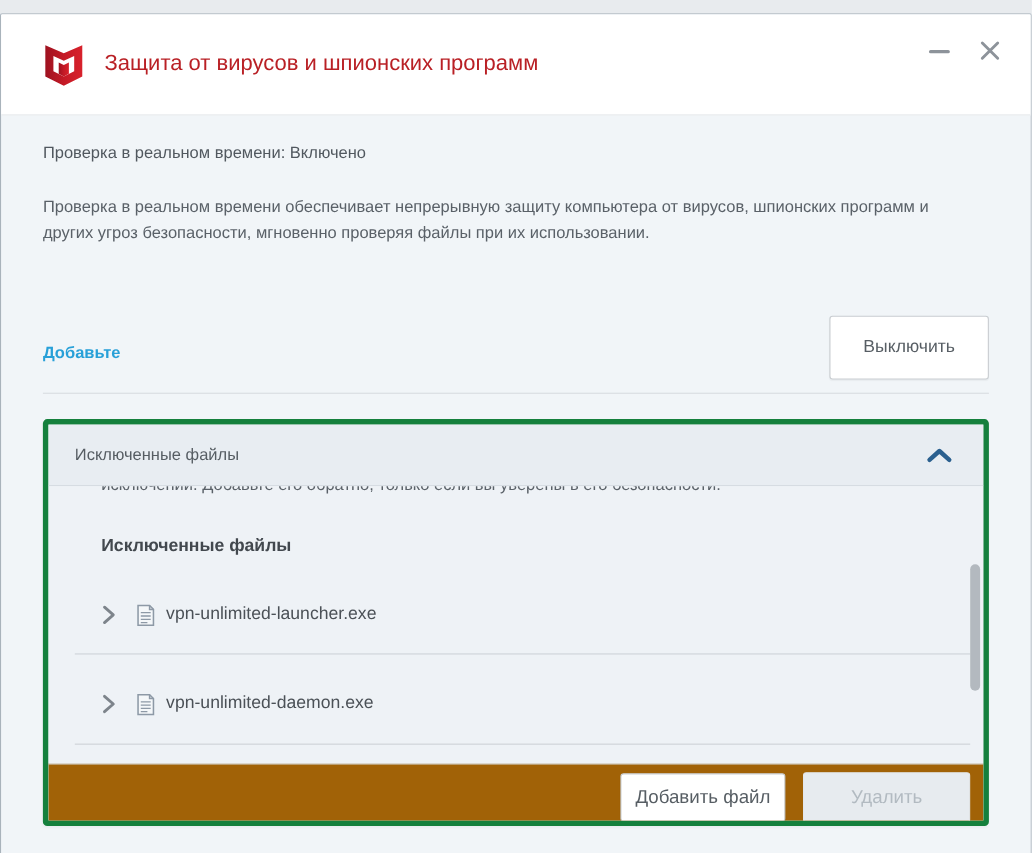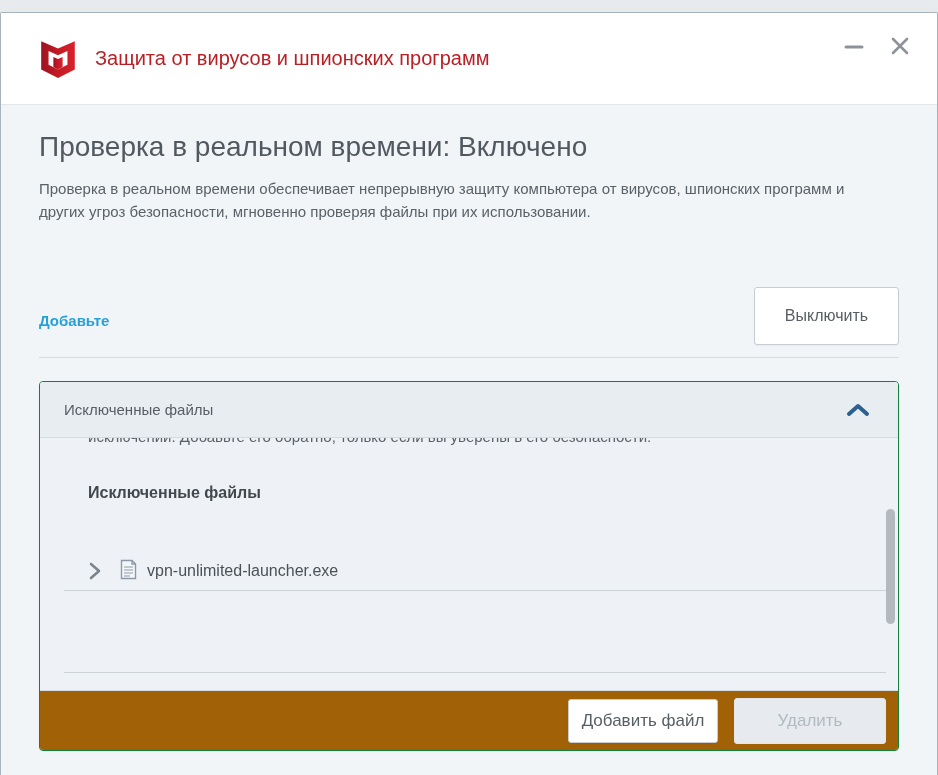--- a/index.html
+++ b/index.html
@@ -22,21 +22,21 @@
   .logo{width:42px;height:42px;flex:0 0 auto;}
   .titlebar h1{
     margin:0 0 0 16px;font-size:20px;font-weight:400;color:#b92025;
   }
   .win-controls{
     position:absolute;top:18px;right:22px;display:flex;gap:16px;align-items:center;
   }
   .win-btn{width:30px;height:30px;display:flex;align-items:center;justify-content:center;cursor:pointer;}
   
   .page-heading{
-    position:absolute;top:118px;left:38px;font-size:28px;font-weight:400;color:#51585f;margin:0;
+    position:absolute;top:118px;left:38px;font-size:15px;font-weight:400;color:#51585f;margin:0;
   }
   .page-desc{
     position:absolute;top:164px;left:38px;width:852px;margin:0;
     font-size:15px;line-height:23px;color:#5a6168;
   }
   .details-link{
     position:absolute;top:299px;left:38px;
     font-size:15px;font-weight:bold;color:#28a0d8;cursor:pointer;text-decoration:none;
   }
   .btn{
@@ -46,21 +46,21 @@
   }
   .toggle-btn{
     position:absolute;top:274px;right:38px;width:145px;height:58px;font-size:16px;
   }
   .hr{
     position:absolute;top:344px;left:38px;right:38px;height:1px;background:#d8dce0;
   }
   
   .panel{
     position:absolute;top:368px;left:38px;right:38px;height:370px;
-    border:1px solid #15803d;border-radius:4px;background:#eef2f6;
+    border:5px solid #15803d;border-radius:4px;background:#eef2f6;
     box-sizing:border-box;overflow:hidden;box-shadow:0 1px 2px rgba(0,0,0,0.03);
   }
   .panel-header{
     height:55px;background:#e8edf2;border-bottom:1px solid #d4dae0;
     display:flex;align-items:center;justify-content:space-between;
     padding:0 28px 0 24px;cursor:pointer;
   }
   .panel-header-label{font-size:15px;color:#565d63;}
   .panel-scroll{position:relative;height:252px;background:#eef2f6;}
   .clipped-line{
@@ -149,40 +149,58 @@
     </div>
 
     <div class="panel-scroll">
 
       <div class="clipped-line">
         <span>исключений. Добавьте его обратно, только если вы уверены в его безопасности.</span>
       </div>
 
       <h3 class="list-heading">Исключенные файлы</h3>
 
-      <div class="file-row" style="top:92px;align-items:flex-end;">
+      <div class="file-row" style="top:92px;">
         <span class="expander">
           <svg width="14" height="18" viewBox="0 0 14 18">
             <polyline points="3,2 11,9 3,16" fill="none" stroke="#7d848b" stroke-width="2.6" stroke-linecap="round" stroke-linejoin="round"></polyline>
           </svg>
         </span>
         <span class="doc">
           <svg width="17" height="21" viewBox="0 0 17 21">
             <path d="M1.5 1.5 H12 L15.5 5 V19.5 H1.5 Z" fill="#f4f7f9" stroke="#8d99a6" stroke-width="1.4"></path>
             <path d="M12 1.5 V5 H15.5" fill="none" stroke="#8d99a6" stroke-width="1.4"></path>
             <line x1="4" y1="8" x2="13" y2="8" stroke="#8d99a6" stroke-width="1.2"></line>
             <line x1="4" y1="11" x2="13" y2="11" stroke="#8d99a6" stroke-width="1.2"></line>
             <line x1="4" y1="14" x2="13" y2="14" stroke="#8d99a6" stroke-width="1.2"></line>
             <line x1="4" y1="17" x2="10" y2="17" stroke="#8d99a6" stroke-width="1.2"></line>
           </svg>
         </span>
         <span class="fname">vpn-unlimited-launcher.exe</span>
       </div>
       <div class="row-divider" style="top:152px;"></div>
 
+      <div class="file-row" style="top:173px;">
+        <span class="expander">
+          <svg width="14" height="18" viewBox="0 0 14 18">
+            <polyline points="3,2 11,9 3,16" fill="none" stroke="#7d848b" stroke-width="2.6" stroke-linecap="round" stroke-linejoin="round"></polyline>
+          </svg>
+        </span>
+        <span class="doc">
+          <svg width="17" height="21" viewBox="0 0 17 21">
+            <path d="M1.5 1.5 H12 L15.5 5 V19.5 H1.5 Z" fill="#f4f7f9" stroke="#8d99a6" stroke-width="1.4"></path>
+            <path d="M12 1.5 V5 H15.5" fill="none" stroke="#8d99a6" stroke-width="1.4"></path>
+            <line x1="4" y1="8" x2="13" y2="8" stroke="#8d99a6" stroke-width="1.2"></line>
+            <line x1="4" y1="11" x2="13" y2="11" stroke="#8d99a6" stroke-width="1.2"></line>
+            <line x1="4" y1="14" x2="13" y2="14" stroke="#8d99a6" stroke-width="1.2"></line>
+            <line x1="4" y1="17" x2="10" y2="17" stroke="#8d99a6" stroke-width="1.2"></line>
+          </svg>
+        </span>
+        <span class="fname">vpn-unlimited-daemon.exe</span>
+      </div>
       <div class="row-divider" style="top:234px;"></div>
 
       <div class="scroll-thumb"></div>
     </div>
 
     <div class="panel-footer">
       <div class="btn add-btn">Добавить файл</div>
       <div class="delete-btn" aria-disabled="true">Удалить</div>
     </div>
 

